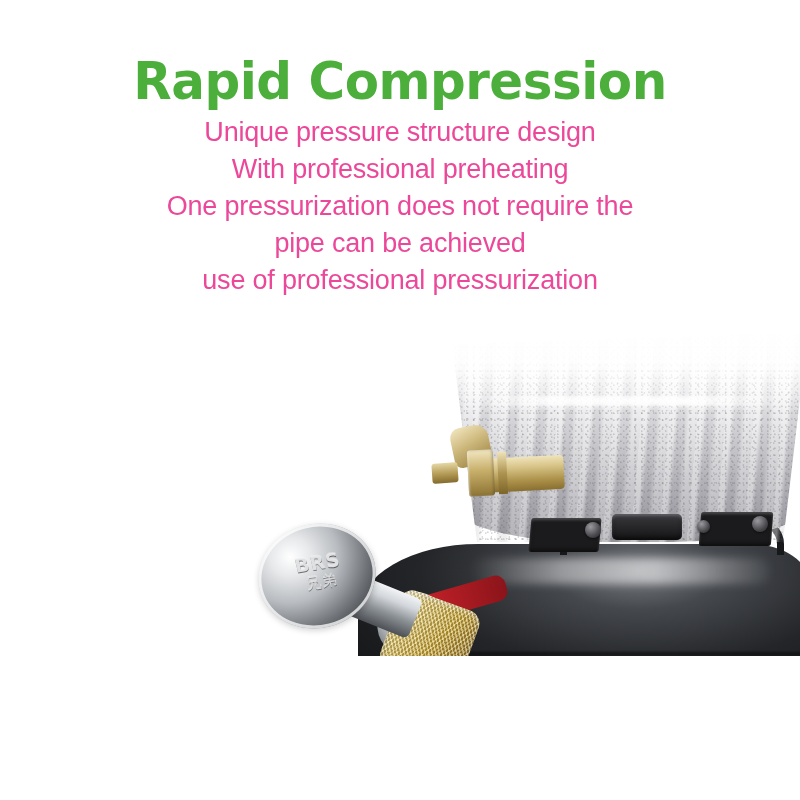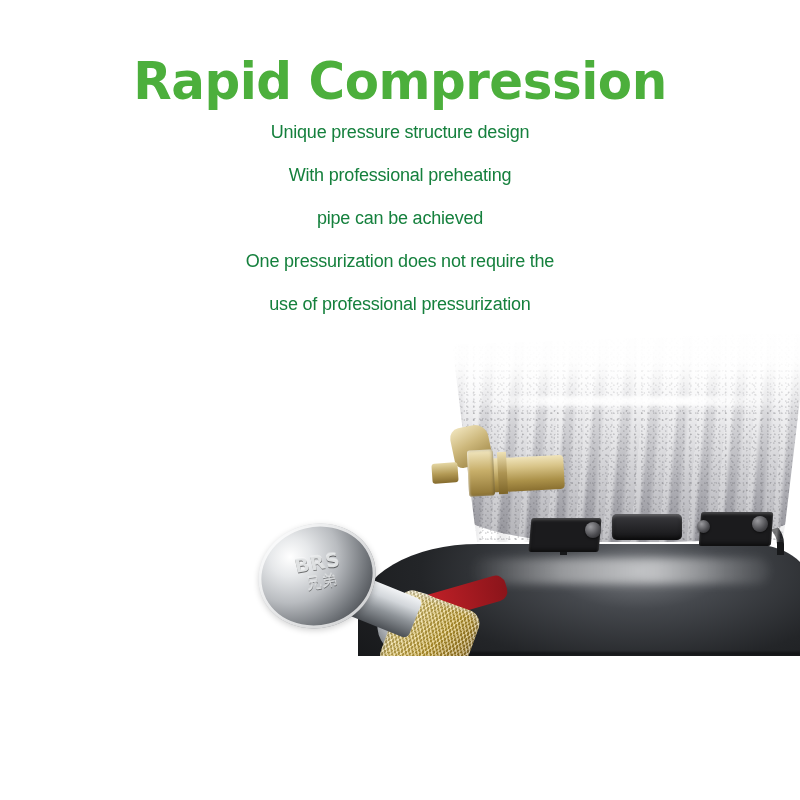--- a/index.html
+++ b/index.html
@@ -13,22 +13,22 @@
   .text-block{position:absolute;left:0;top:0;width:800px;text-align:center;z-index:40;}
   .headline{
     margin:0;padding-top:52px;
     font-size:52px;line-height:58px;font-weight:bold;
     letter-spacing:-0.5px;
     color:#4CAF3C;
     font-family:"DejaVu Sans","Liberation Sans",sans-serif;
     transform:scaleX(0.96);
   }
   .subline{
-    margin:12px;color:#15803d;font-weight:300;
-    font-size:18px;line-height:31px;letter-spacing:-0.2px;
+    margin:6px;color:#ec4899;font-weight:300;
+    font-size:27px;line-height:31px;letter-spacing:-0.2px;
     font-family:"Liberation Sans",sans-serif;
   }
   .subline.first{margin-top:7px;}
 
   
   .product{position:absolute;left:0;top:300px;width:800px;height:500px;z-index:10;}
 
   
   .burner{
     position:absolute;left:452px;top:32px;width:356px;height:210px;
@@ -273,22 +273,22 @@
 </style>
 </head>
 <body>
 
 <div class="page">
 
   <div class="text-block">
     <h1 class="headline">Rapid Compression</h1>
     <p class="subline first">Unique pressure structure design</p>
     <p class="subline">With professional preheating</p>
+    <p class="subline">One pressurization does not require the</p>
     <p class="subline">pipe can be achieved</p>
-    <p class="subline">One pressurization does not require the</p>
     <p class="subline">use of professional pressurization</p>
   </div>
 
   <div class="product">
 
     <div class="tank-black"></div>
     <div class="tank-shoulder-hi"></div>
     <div class="handle"></div>
     <div class="tank-groove"></div>
     <div class="tank-label"></div>

